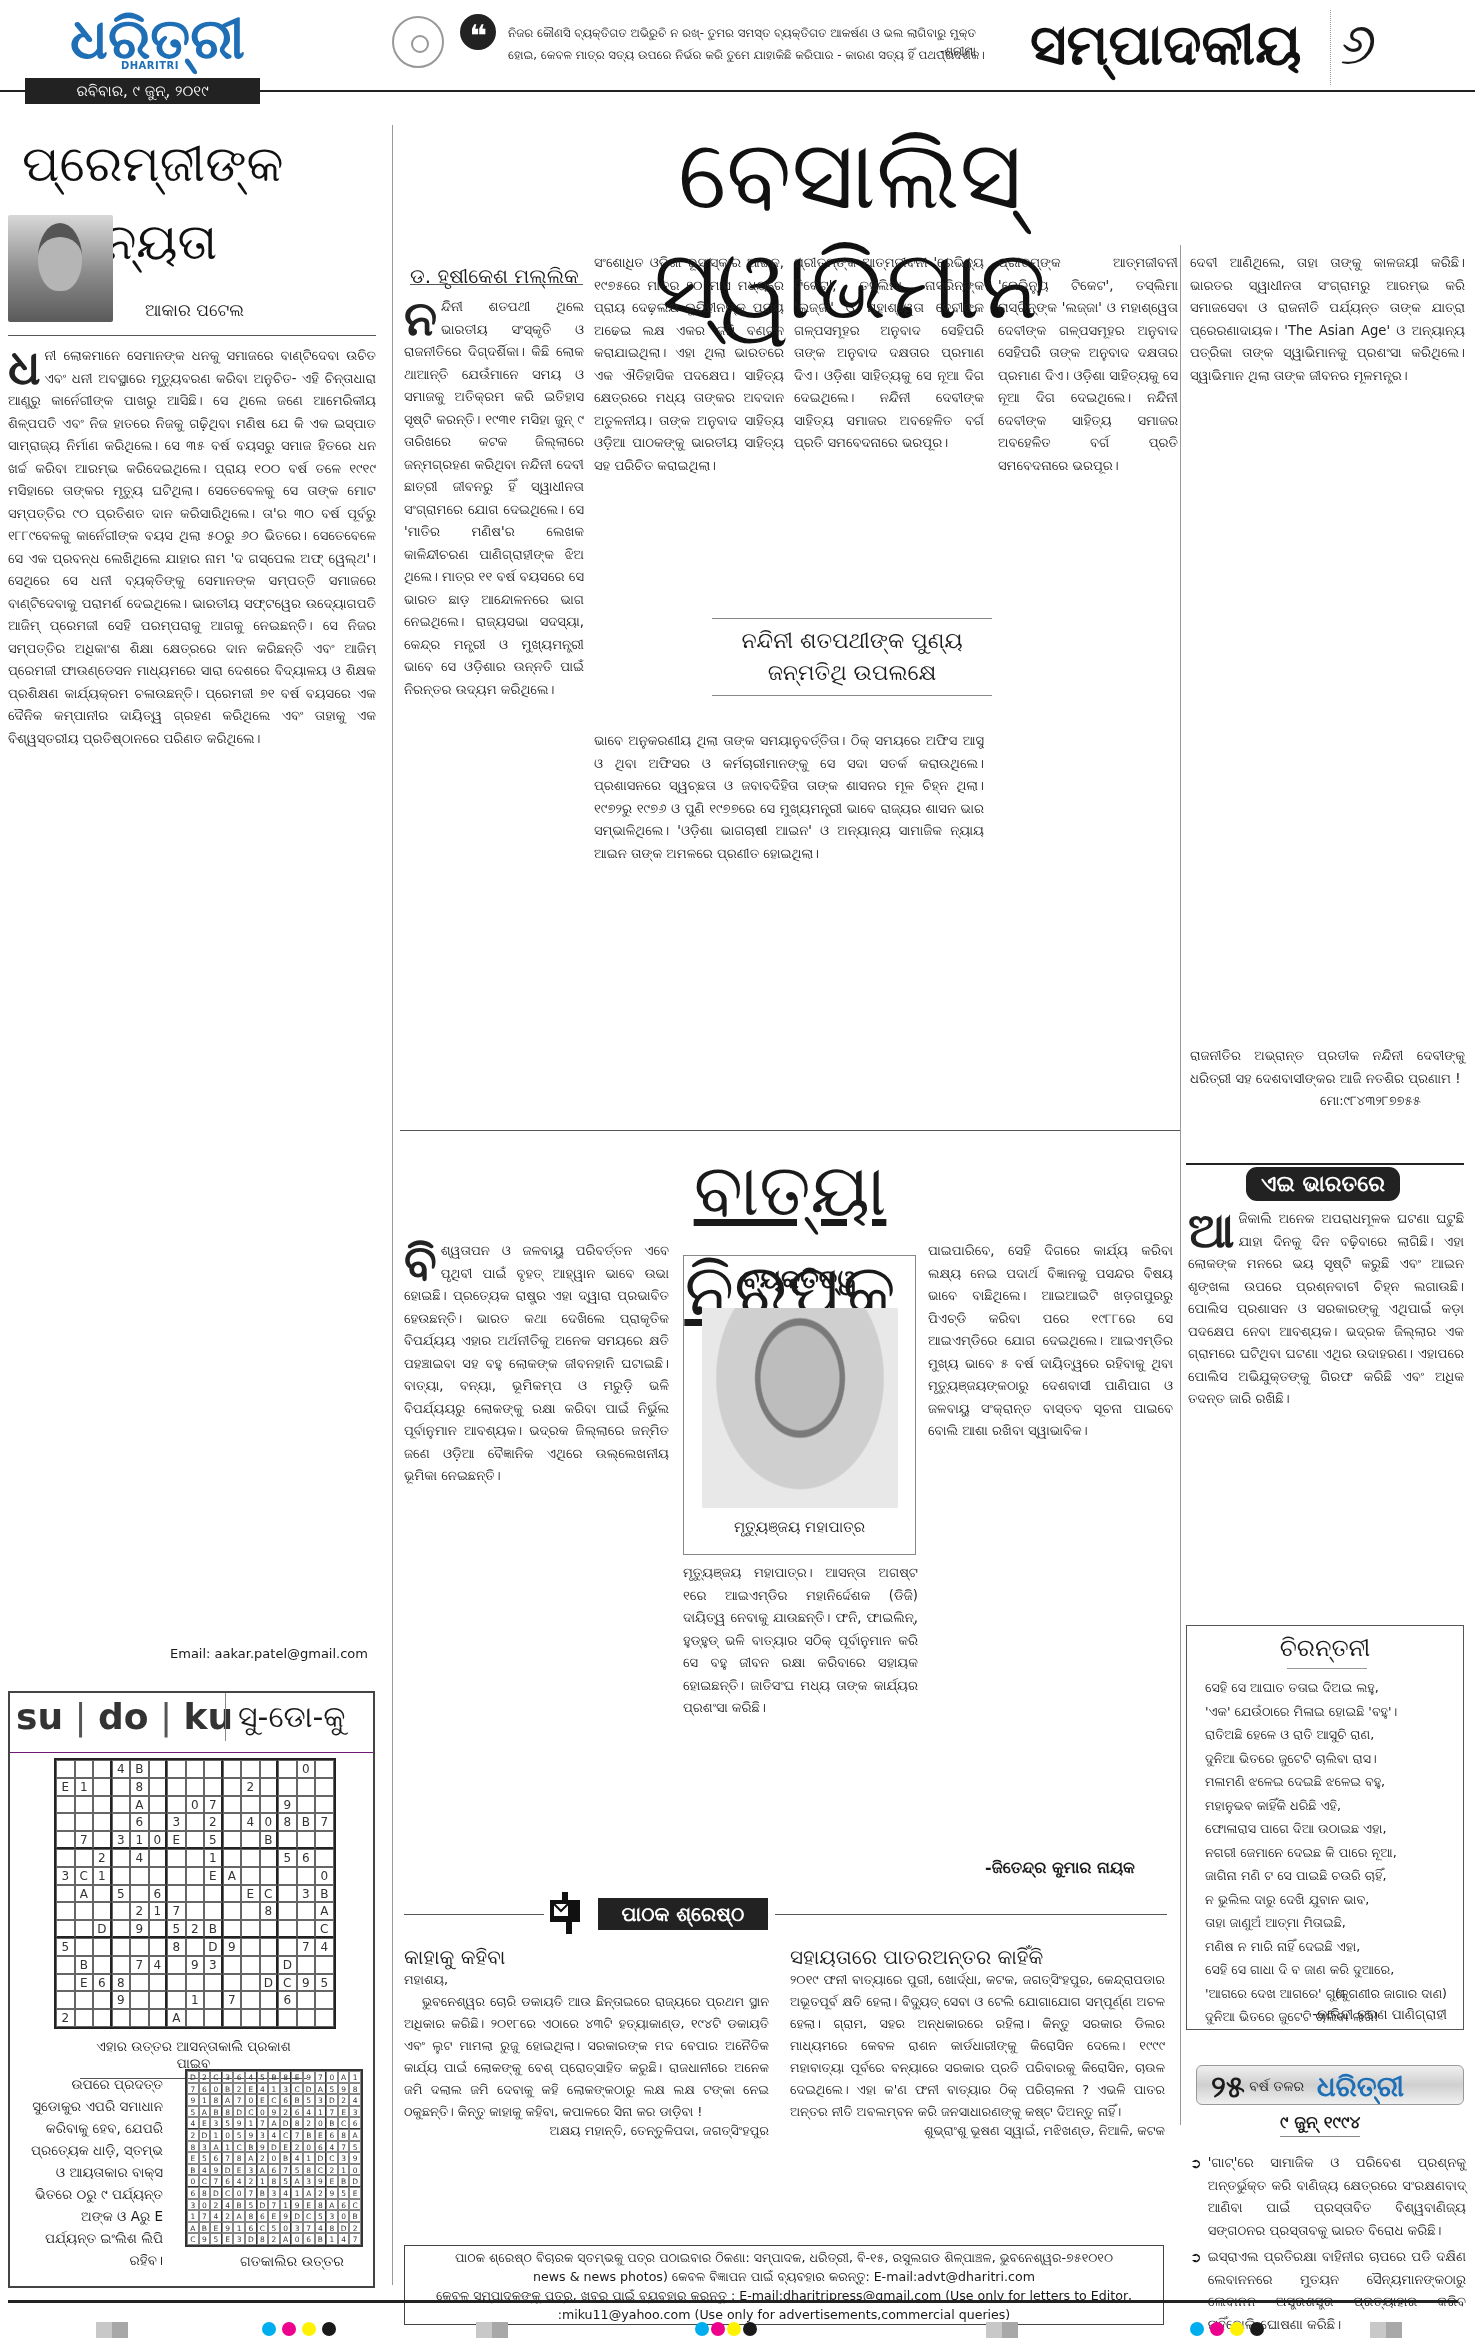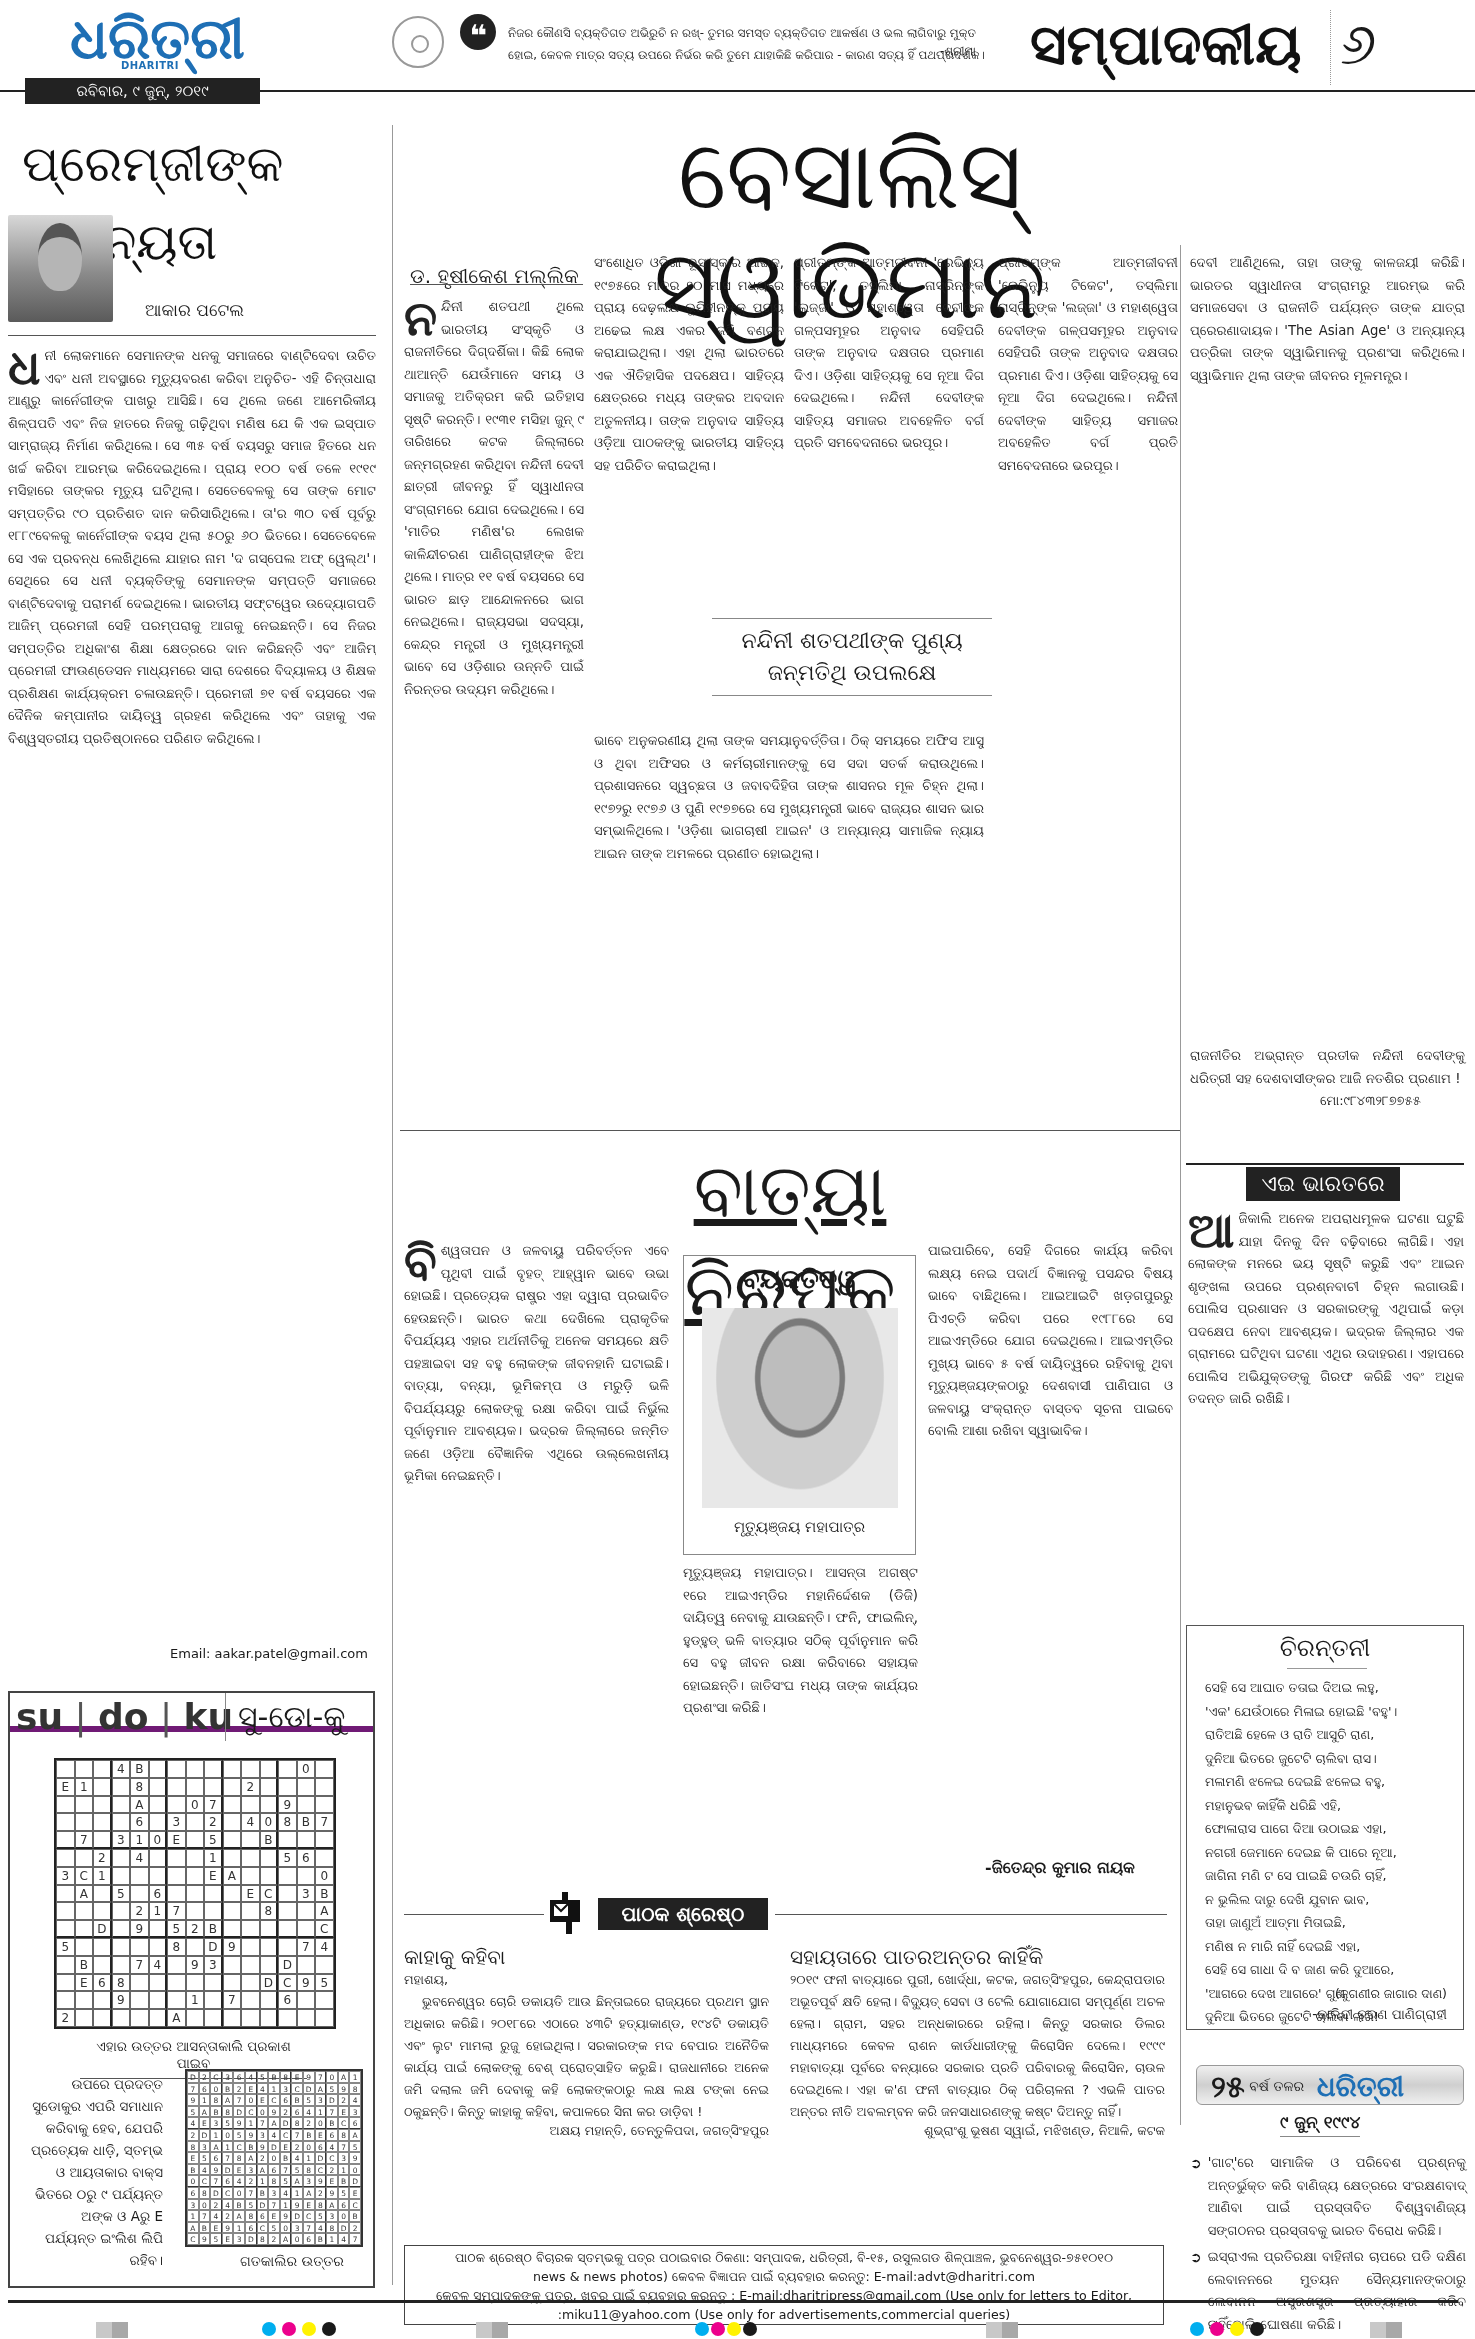--- a/index.html
+++ b/index.html
@@ -35,33 +35,33 @@
   .sub-box-title { left: 712px; top: 618px; width: 280px; font-size: 22px; line-height: 32px; text-align: center; border-top: 1px solid #888; border-bottom: 1px solid #888; padding: 6px 0; }
 
   
   .batya-headline { left: 600px; top: 1140px; width: 380px; font-size: 72px; line-height: 100px; text-align: center; text-decoration: underline; }
   .person-box { left: 683px; top: 1255px; width: 233px; height: 300px; border: 1px solid #888; }
   .person-title { position: absolute; left: 0; top: 8px; width: 100%; font-size: 26px; font-weight: bold; text-align: center; }
   .person-photo { position: absolute; left: 18px; top: 52px; width: 196px; height: 200px; background: radial-gradient(ellipse at 50% 35%, #bdbdbd 0 28%, #7a7a7a 29% 32%, #cfcfcf 33% 60%, #e8e8e8 61%); }
   .person-name { position: absolute; left: 0; top: 262px; width: 100%; font-size: 15px; text-align: center; }
 
   
-  .ei-bharat { left: 1246px; top: 1167px; width: 154px; height: 34px; background: #222; color: #fff; font-size: 22px; line-height: 34px; text-align: center; font-weight: normal; }
+  .ei-bharat { left: 1246px; top: 1167px; width: 154px; height: 34px; background: #222; color: #fff; font-size: 22px; line-height: 34px; text-align: center; font-weight: bold; border-radius: 11px; }
   .chirantani { left: 1186px; top: 1625px; width: 278px; height: 405px; border: 1px solid #555; }
   .chiran-title { position: absolute; left: 0; top: 8px; width: 100%; font-size: 24px; text-align: center; }
   .chiran-poem { position: absolute; left: 18px; top: 50px; width: 250px; font-size: 12.8px; line-height: 23.5px; color: #222; }
   .years-banner { left: 1196px; top: 2065px; width: 268px; height: 40px; background: linear-gradient(180deg, #f0f0f0, #cfcfcf, #f0f0f0); border-radius: 6px; border: 1px solid #999; font-size: 14px; line-height: 40px; }
   .years-num { font-size: 30px; font-weight: bold; margin-left: 14px; vertical-align: middle; }
   .years-logo { color: #1e6fb5; font-size: 28px; font-weight: bold; font-family: "DejaVu Serif", serif; margin-left: 8px; vertical-align: middle; }
   .years-date { left: 1280px; top: 2112px; font-size: 17px; font-weight: bold; border-bottom: 1px solid #888; padding-bottom: 4px; }
   .bullet { font-size: 14px; line-height: 22px; }
 
   
   .sudoku-box { left: 8px; top: 1691px; width: 367px; height: 597px; border: 2px solid #444; }
-  .sudoku-head { position: absolute; left: 0; top: 0; width: 100%; height: 39px; border-bottom: 6px solid #701a75; }
+  .sudoku-head { position: absolute; left: 0; top: 0; width: 100%; height: 60px; border-bottom: 1px solid #701a75; }
   .su-en { position: absolute; left: 6px; top: 0; font-size: 36px; font-weight: bold; line-height: 48px; color: #333; }
   .su-or { position: absolute; left: 215px; top: 0; font-size: 30px; line-height: 48px; border-left: 1px solid #888; padding-left: 12px; }
   .grid { position: absolute; left: 44px; top: 65px; border: 2px solid #222; display: grid; grid-template-columns: repeat(15, 18.5px); grid-template-rows: repeat(15, 17.8px); }
   .cell { border: 0.5px solid #666; font-size: 12px; text-align: center; line-height: 17px; color: #333; }
   .sudoku-note { position: absolute; left: 0; top: 345px; width: 100%; text-align: center; font-size: 13.5px; border-bottom: 1px solid #555; padding-bottom: 6px; margin: 0 70px; width: 227px; }
   .sudoku-inst { position: absolute; left: 18px; top: 380px; width: 135px; font-size: 13.5px; line-height: 22px; text-align: right; }
   .ans-grid { position: absolute; left: 175px; top: 376px; border: 2px solid #333; display: grid; grid-template-columns: repeat(15, 11.6px); grid-template-rows: repeat(15, 11.6px); }
   .acell { border: 0.5px solid #888; font-size: 7.5px; text-align: center; line-height: 11px; color: #333; }
   .ans-label { position: absolute; left: 230px; top: 560px; font-size: 14px; }
 

